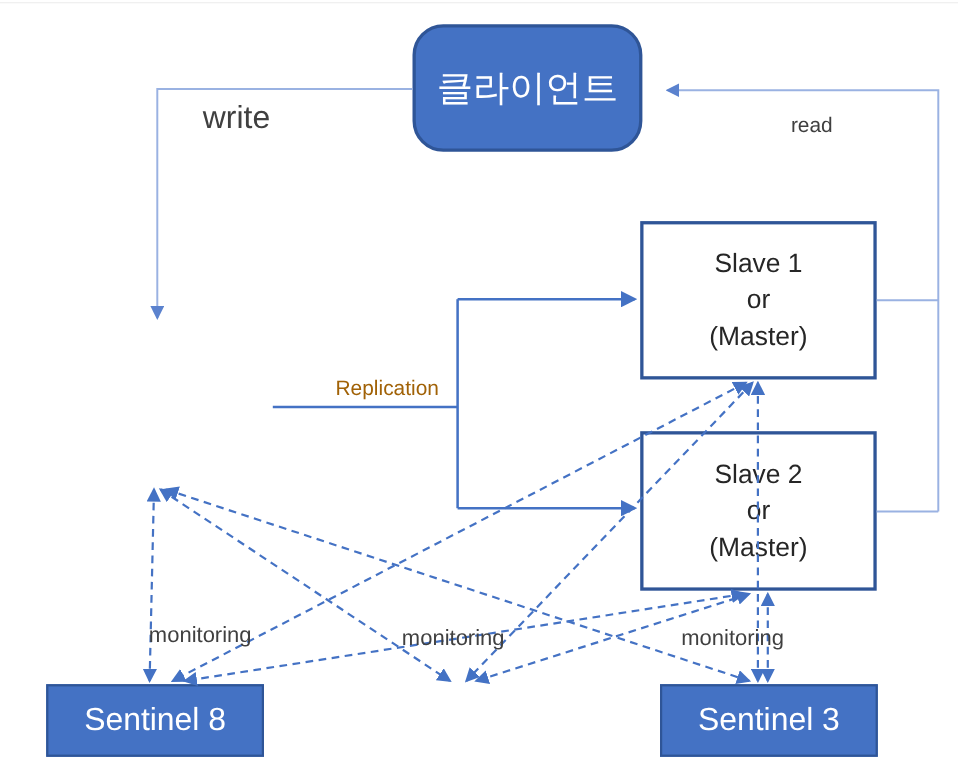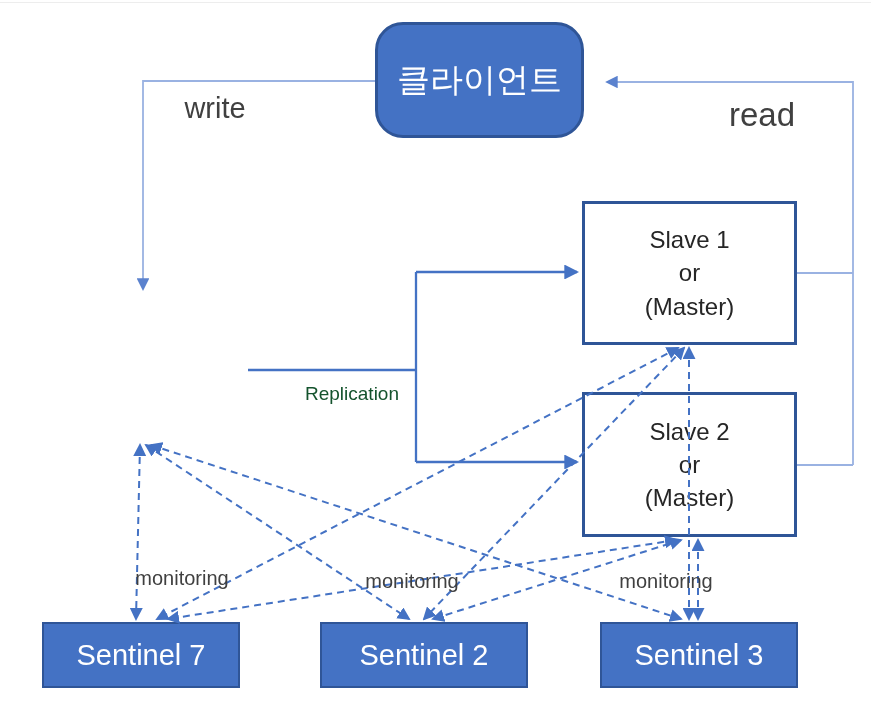--- a/index.html
+++ b/index.html
@@ -27,22 +27,22 @@
   .sentinel{top:622px;height:66px;font-size:29px;}
   .sentinel1{left:42px;width:198px;}
   .sentinel2{left:320px;width:208px;}
   .sentinel3{left:600px;width:198px;text-align:right;}
   .wires{position:absolute;left:0;top:0;z-index:2;pointer-events:none;}
   .edge-label{
     position:absolute;z-index:3;transform:translate(-50%,-50%);
     color:#404040;white-space:nowrap;
   }
   .lbl-write{left:215px;top:108px;font-size:29px;}
-  .lbl-read{left:762px;top:115px;font-size:33px;}
-  .lbl-replication{left:352px;top:354px;font-size:19px;color:#14532d;margin-top:40px;}
+  .lbl-read{left:738px;top:115px;font-size:19px;}
+  .lbl-replication{left:352px;top:354px;font-size:19px;color:#a16207;}
   .lbl-monitoring{font-size:20px;}
   .lbl-mon1{left:182px;top:578px;}
   .lbl-mon2{left:412px;top:581px;}
   .lbl-mon3{left:666px;top:581px;}
 </style>
 </head>
 <body>
 
 <div class="stage">
   <div class="top-rule"></div>
@@ -58,24 +58,21 @@
     <span>(Master)</span>
   </div>
 
   <div class="node slave slave2">
     <span>Slave 2</span>
     <span>or</span>
     <span>(Master)</span>
   </div>
 
   <div class="node blue-node sentinel sentinel1">
-    <span>Sentinel 7</span>
-  </div>
-  <div class="node blue-node sentinel sentinel2">
-    <span>Sentinel 2</span>
+    <span>Sentinel 8</span>
   </div>
   <div class="node blue-node sentinel sentinel3">
     <span>Sentinel 3</span>
   </div>
 
   <svg class="wires" width="871" height="701" viewBox="0 0 871 701">
     <defs>
       <marker id="arrM" viewBox="0 0 10 10" refX="8.5" refY="5" markerWidth="6.5" markerHeight="6.5" orient="auto-start-reverse">
         <path d="M0 0 L10 5 L0 10 Z" fill="#4472C4"></path>
       </marker>

